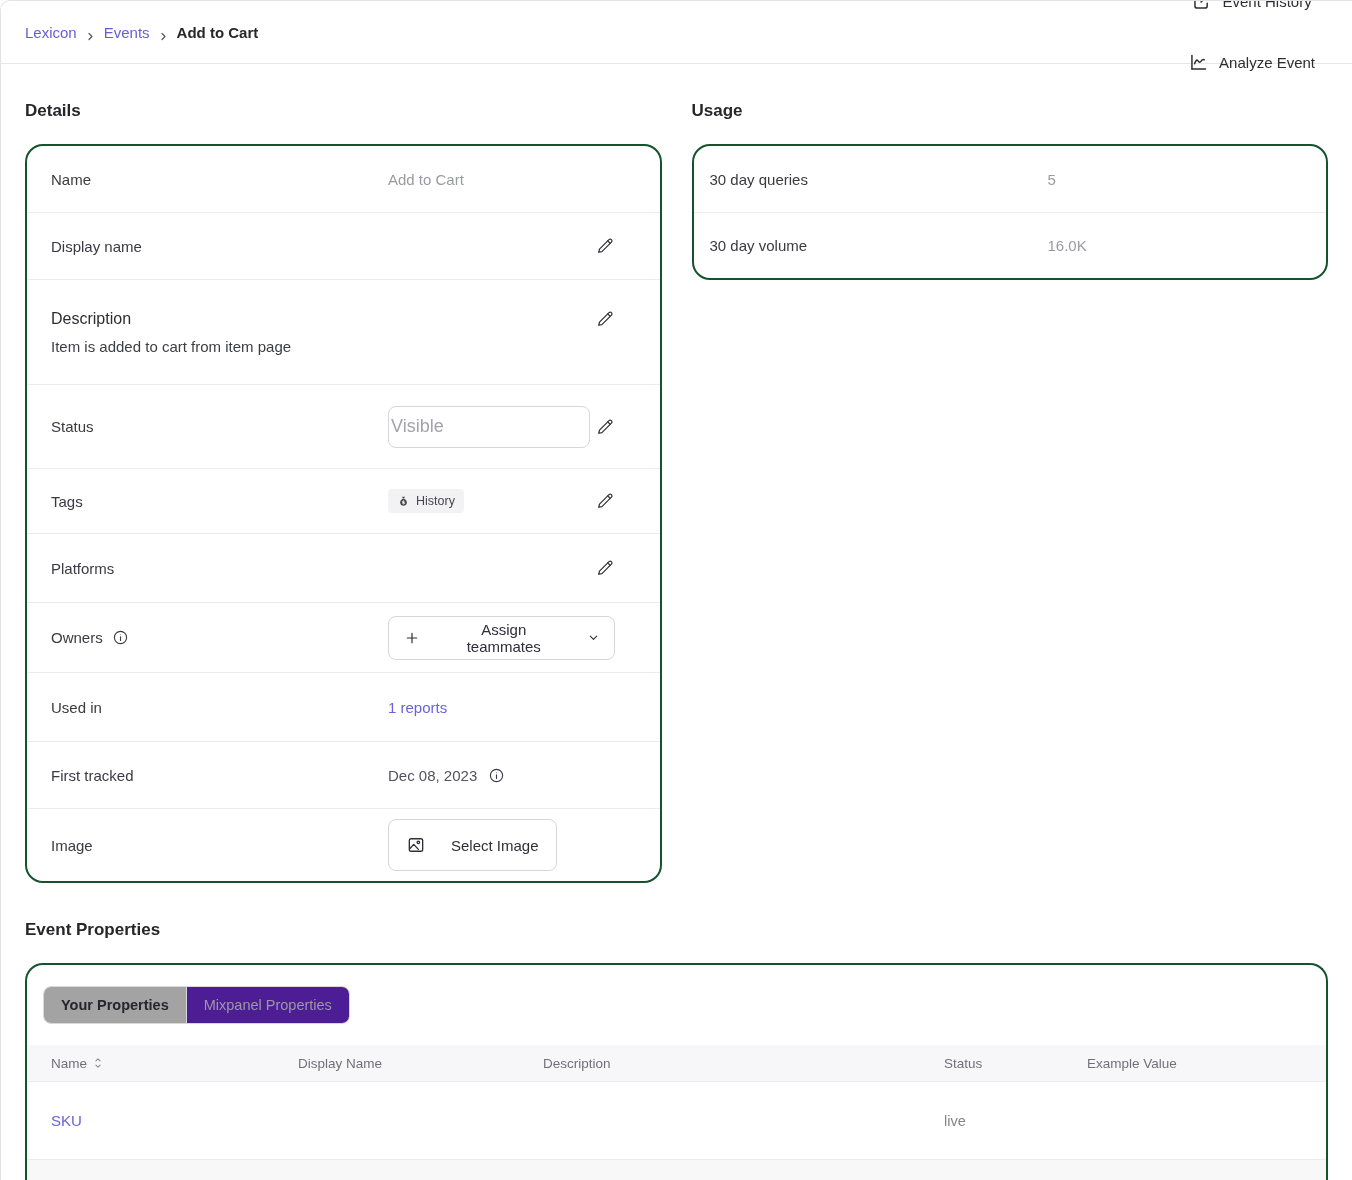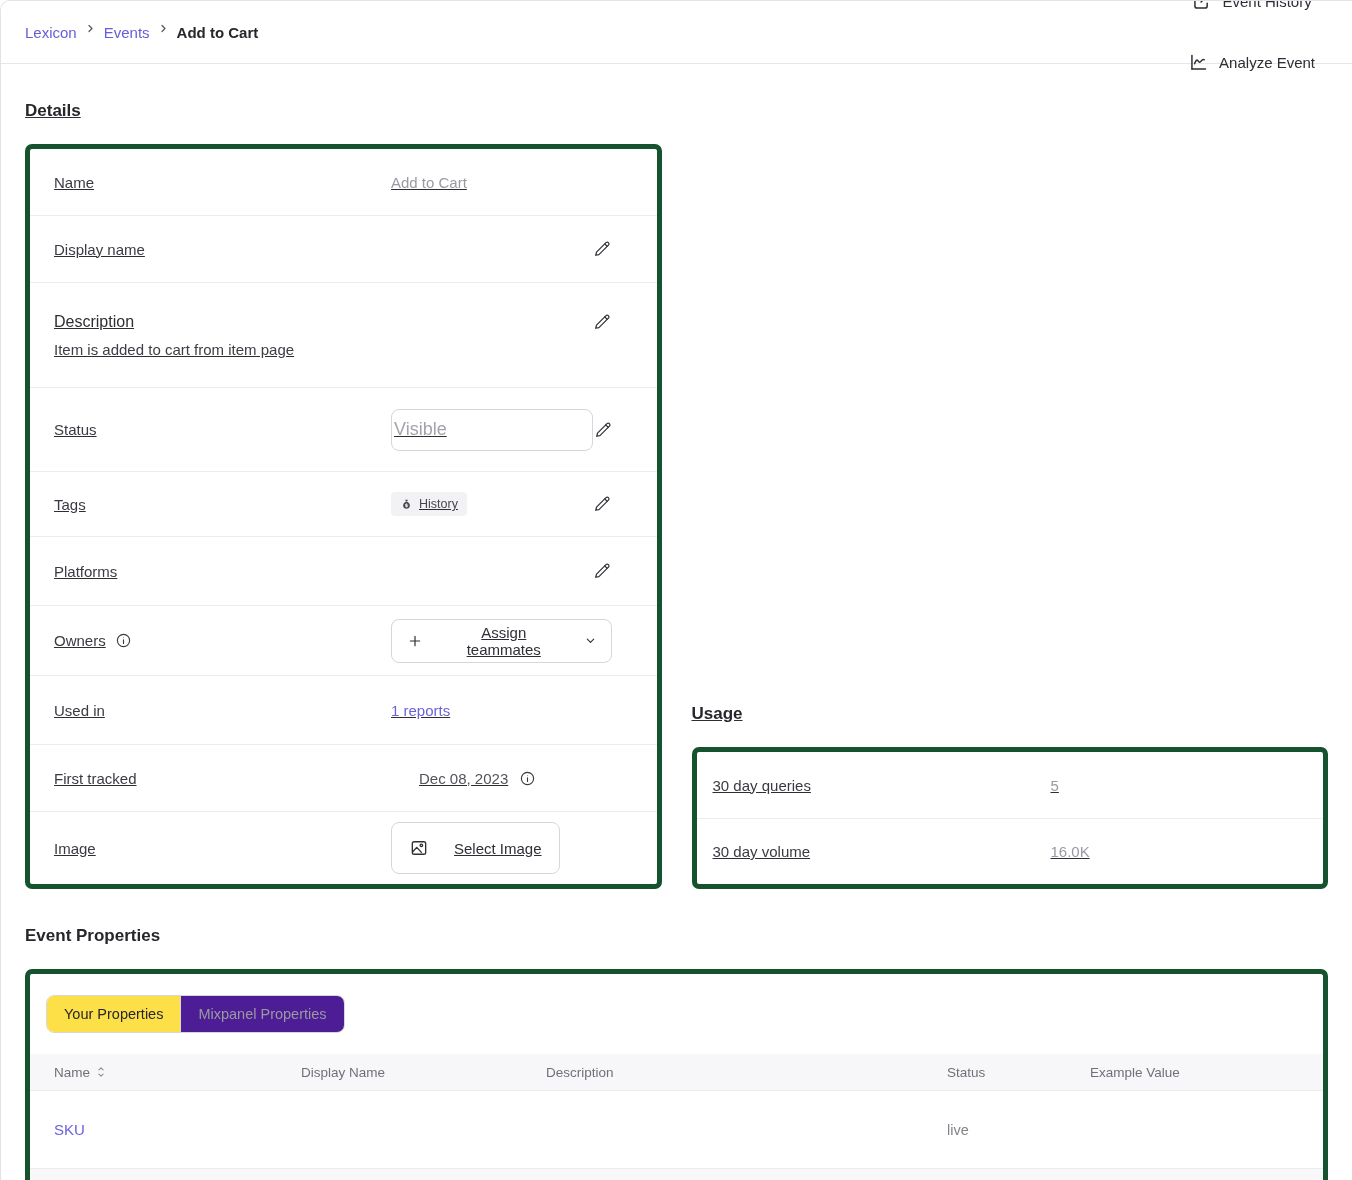--- a/index.html
+++ b/index.html
@@ -4,52 +4,52 @@
 <style>
   * { margin:0; padding:0; box-sizing:border-box; }
   html,body { width:1352px; height:1180px; overflow:hidden; background:#fff;
     font-family:"Liberation Sans", sans-serif; color:#2d2d33; }
   .window { width:1352px; height:1180px; border-left:1px solid #e3e3e7; border-top:1px solid #e3e3e7;
     border-top-left-radius:10px; overflow:hidden; background:#fff; }
 
   
   .topbar { height:63px; display:flex; align-items:center; justify-content:space-between;
     padding:0 37px 0 24px; border-bottom:1px solid #e7e7eb; background:#fff; }
-  .breadcrumb { display:flex; align-items:flex-start; gap:9px; font-size:15px; }
+  .breadcrumb { display:flex; align-items:flex-end; gap:9px; font-size:15px; }
   .crumb-link { color:#655ed6; font-weight:500; text-decoration:none; cursor:pointer; }
   .crumb-sep { display:flex; align-items:center; color:#55555c; }
   .crumb-current { color:#26262b; font-weight:700; }
   .topbar-actions { display:flex; align-items:center; gap:40px;flex-direction:column; }
   .top-btn { display:flex; align-items:center; gap:10px; background:none; border:none;
     font-family:inherit; font-size:15px; font-weight:500; color:#2d2d33; cursor:pointer; }
   .icon { display:inline-flex; flex:none; }
 
   
   main { padding:37px 24px 0 24px; }
-  .cols { display:flex; gap:30px; align-items:flex-end;text-decoration:underline; }
+  .cols { display:flex; gap:30px; align-items:flex-start; }
   .col { flex:1 1 0; min-width:0; }
   h2.section-h { font-size:17px; font-weight:700; color:#26262b; margin-bottom:23px; }
-  .card { border:5px solid #14532d; border-radius:7px; background:#fff; overflow:hidden; }
+  .card { border:2px solid #14532d; border-radius:18px; background:#fff; overflow:hidden; }
 
   
   .drow { display:flex; align-items:center; padding:0 45px 0 24px; border-top:1px solid #ececf0; }
   .drow:first-child { border-top:none; }
   .drow .label { width:337px; flex:none; font-size:15px; font-weight:500; color:#3a3a42;
     display:flex; align-items:center; gap:9px; }
   .row-name { height:66px; }
   .row-display { height:67px; }
   .row-status { height:84px; }
   .row-tags { height:65px; }
   .row-platforms { height:69px; }
   .row-owners { height:70px; }
   .row-usedin { height:69px; }
   .row-first { height:67px; }
   .row-image { height:73px; }
   .value-gray { font-size:15px; color:#9a9aa2; }
-  .value-dark { font-size:15px; color:#53535a; display:flex; align-items:center; gap:11px;margin-left:28px; }
+  .value-dark { font-size:15px; color:#53535a; display:flex; align-items:center; gap:11px; }
   .pencil { margin-left:auto; background:none; border:none; cursor:pointer; display:inline-flex; padding:0; }
 
   .row-desc { display:flex; flex-direction:column; justify-content:center; gap:9px;
     padding:0 45px 0 24px; height:105px; border-top:1px solid #ececf0; }
   .row-desc .desc-top { display:flex; align-items:center; }
   .row-desc .label { width:auto; }
   .desc-text { font-size:15px; color:#3d3d45; }
 
   .status-input { width:202px; height:42px; border:1px solid #d6d6db; border-radius:8px;
     padding:0 2px; font-family:inherit; font-size:18px; color:#3a3a42; background:#fff; }
@@ -71,21 +71,21 @@
   .urow:first-child { border-top:none; }
   .urow .label { width:338px; flex:none; font-size:15px; font-weight:500; color:#3a3a42; }
 
   
   .props-section { margin-top:37px; }
   .props-card { border-bottom:none; border-bottom-left-radius:0; border-bottom-right-radius:0; }
   .tabs-wrap { padding:21px 16px 21px 16px; }
   .tabs { display:inline-flex; border:1px solid #d8d8dc; border-radius:8px; overflow:hidden; }
   .tab { height:36px; display:flex; align-items:center; padding:0 17px; font-family:inherit;
     font-size:14.5px; background:#4c1d95; border:none; cursor:pointer; color:#9a9aa0; }
-  .tab.active { background:#fde047; color:#26262b; font-weight:400; border-right:1px solid #d8d8dc; }
+  .tab.active { background:#a3a3a3; color:#26262b; font-weight:700; border-right:1px solid #d8d8dc; }
 
   .thead { display:grid; grid-template-columns:247px 245px 401px 143px 1fr; align-items:center;
     height:36px; padding:0 24px; background:#f7f7f9; font-size:13.5px; color:#70707a; }
   .th { display:flex; align-items:center; gap:6px; }
   .trow { display:grid; grid-template-columns:247px 245px 401px 143px 1fr; align-items:center;
     height:78px; padding:0 24px; border-top:1px solid #ececf0; cursor:pointer; }
   .trow:first-of-type { border-top:none; }
   .trow .prop-link { font-size:15px; }
   .trow .cell-status { font-size:14.5px; color:#83838a; }
   .trow.hovered { background:#f8f8f9; }

